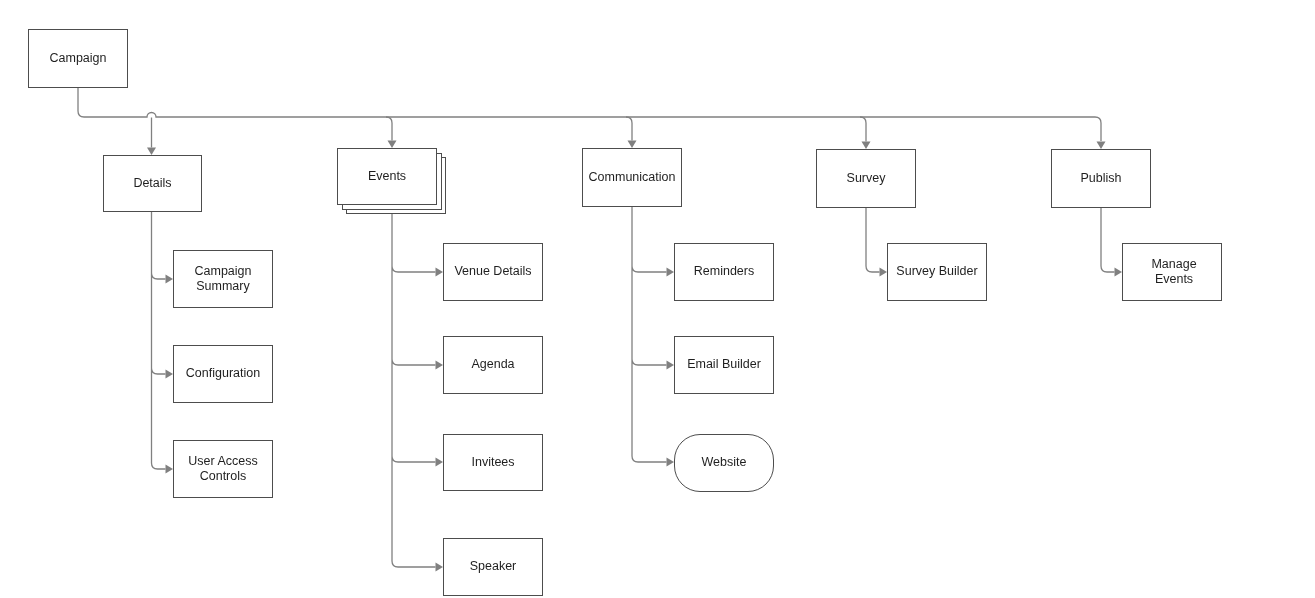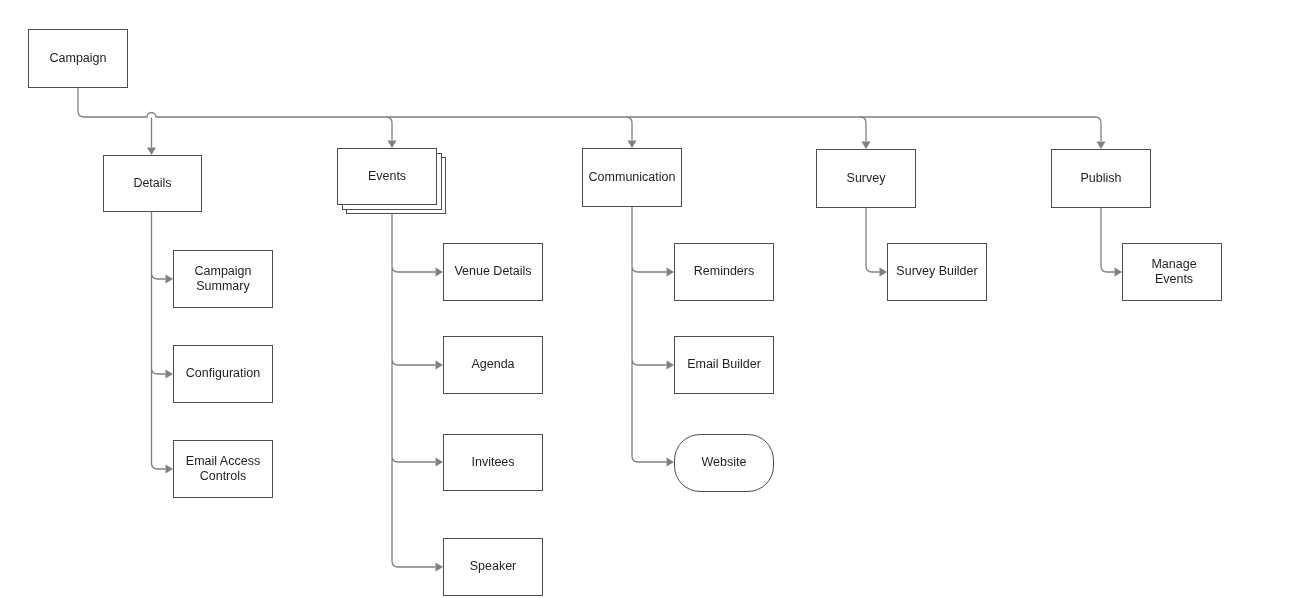--- a/index.html
+++ b/index.html
@@ -123,21 +123,21 @@
     <span class="node-label">Publish</span>
   </div>
 
   <div class="node" style="left:173px; top:250px; width:100px; height:58px;">
     <span class="node-label">Campaign Summary</span>
   </div>
   <div class="node" style="left:173px; top:345px; width:100px; height:58px;">
     <span class="node-label">Configuration</span>
   </div>
   <div class="node" style="left:173px; top:440px; width:100px; height:58px;">
-    <span class="node-label">Email Access Controls</span>
+    <span class="node-label">User Access Controls</span>
   </div>
 
   <div class="node" style="left:443px; top:243px; width:100px; height:58px;">
     <span class="node-label">Venue Details</span>
   </div>
   <div class="node" style="left:443px; top:336px; width:100px; height:58px;">
     <span class="node-label">Agenda</span>
   </div>
   <div class="node" style="left:443px; top:434px; width:100px; height:57px;">
     <span class="node-label">Invitees</span>

